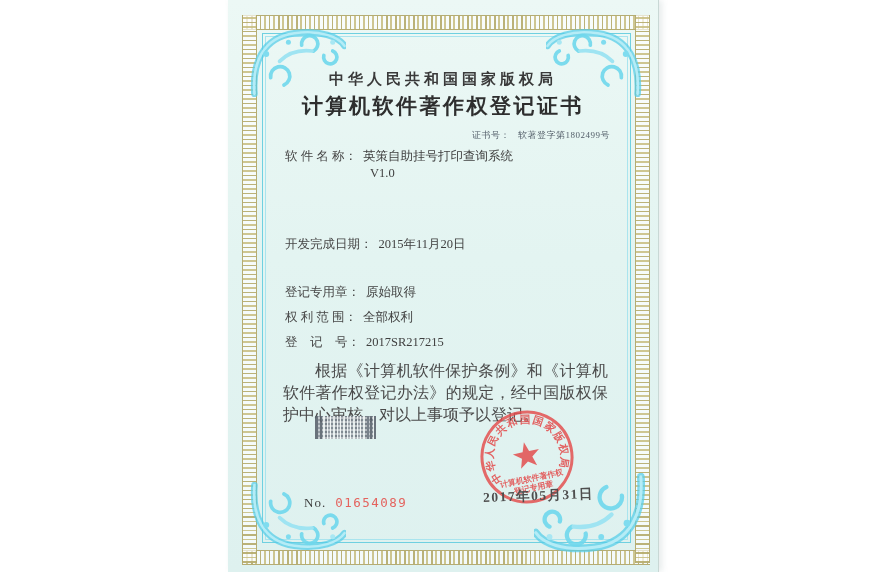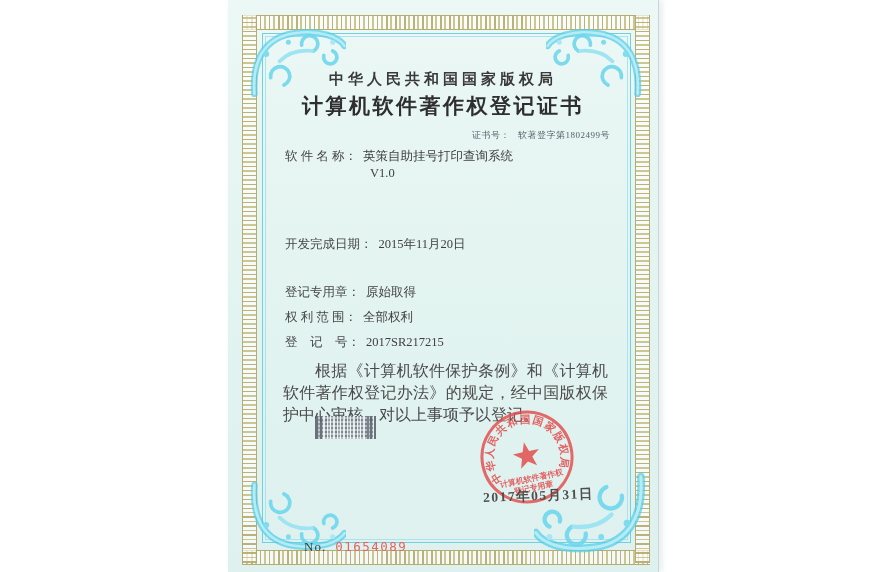--- a/index.html
+++ b/index.html
@@ -73,21 +73,21 @@
   .barcode{
     position:absolute;left:87px;top:416px;width:61px;height:23px;opacity:.88;
     background:
       linear-gradient(90deg,#59616b 0 3px,rgba(0,0,0,0) 3px 5px,#59616b 5px 7px,rgba(0,0,0,0) 7px 8px),
       linear-gradient(270deg,#59616b 0 2px,rgba(0,0,0,0) 2px 4px,#59616b 4px 6px,rgba(0,0,0,0) 6px 7px,#6a727c 7px 9px,rgba(0,0,0,0) 9px 11px),
       repeating-linear-gradient(0deg,rgba(255,255,255,.45) 0 2px,rgba(0,0,0,0) 2px 4px),
       repeating-linear-gradient(90deg,#6b737d 0 2px,#e9eff0 2px 3px,#8b929b 3px 5px,#f0f4f4 5px 6px,#767e88 6px 8px,#e2e9ea 8px 10px);
   }
 
   
-  .serial{position:absolute;left:76px;top:495px;font-size:13px;color:#3f3f3f;margin-top:44px;}
+  .serial{position:absolute;left:76px;top:495px;font-size:13px;color:#3f3f3f;}
   .serial .no{letter-spacing:1px;}
   .serial .num{
     font-family:"DejaVu Sans Mono","Liberation Mono",monospace;
     color:#e4635e;letter-spacing:1.5px;margin-left:9px;font-size:12.5px;
   }
 
   
   .seal{position:absolute;left:249px;top:407px;width:100px;height:100px;transform:rotate(-12deg);opacity:.92;}
   .seal-date{
     position:absolute;left:255px;top:487px;font-size:13.5px;font-weight:bold;

